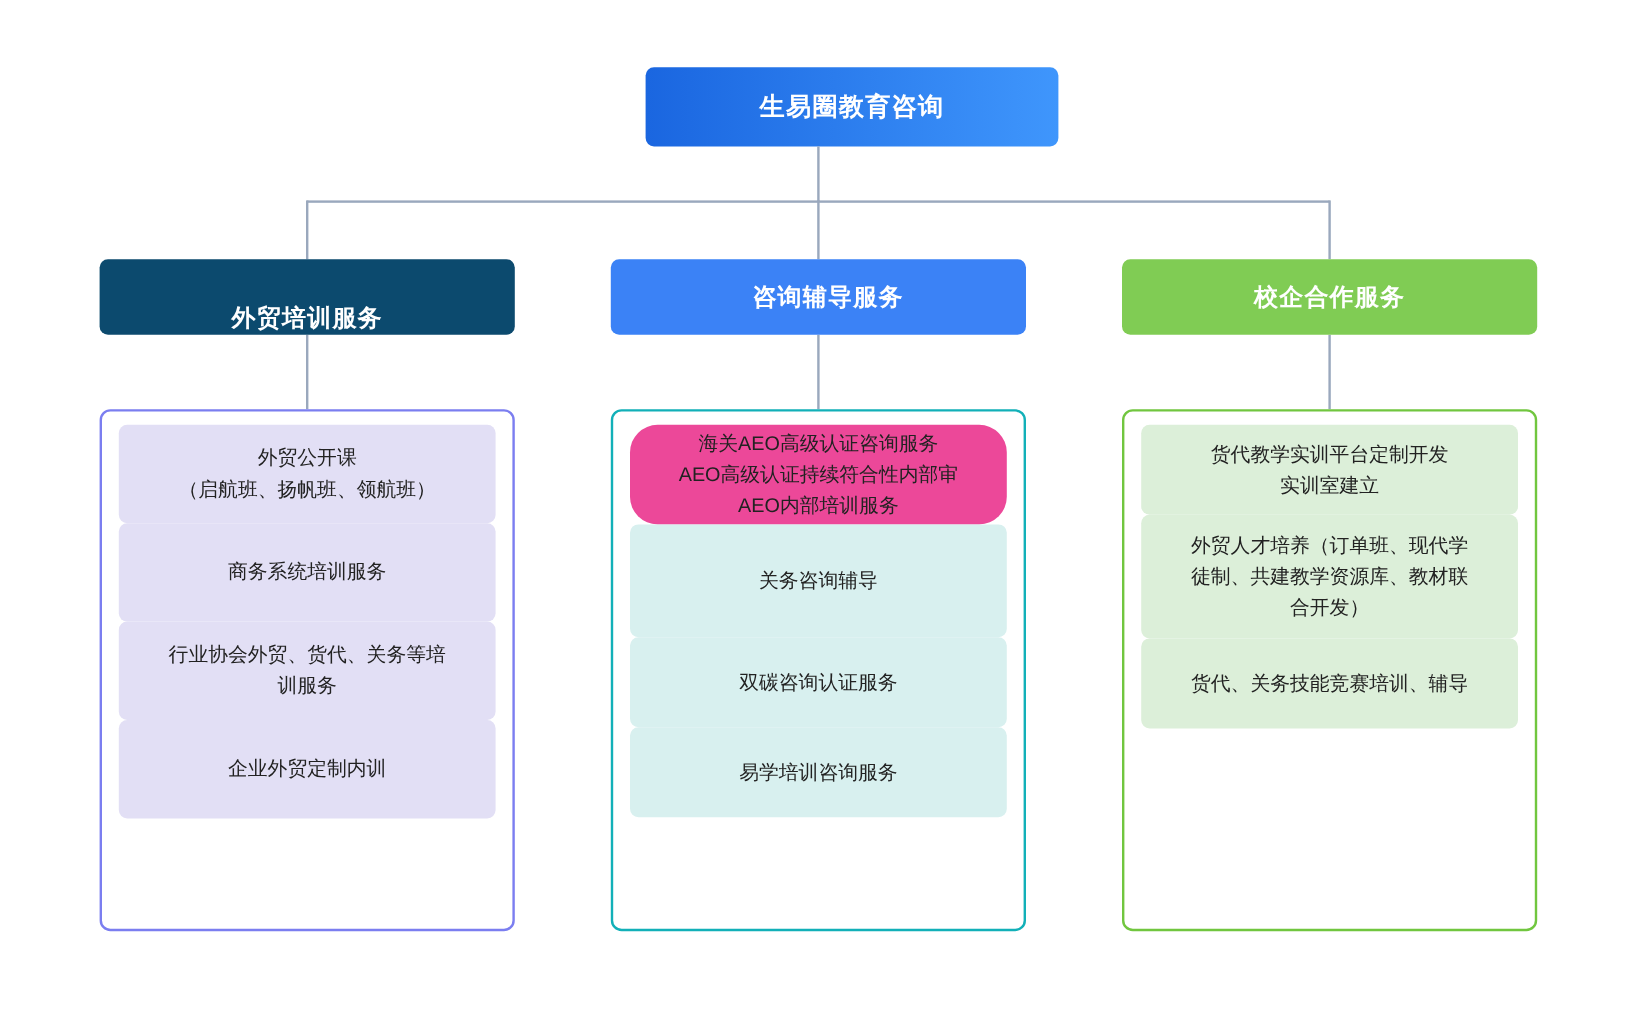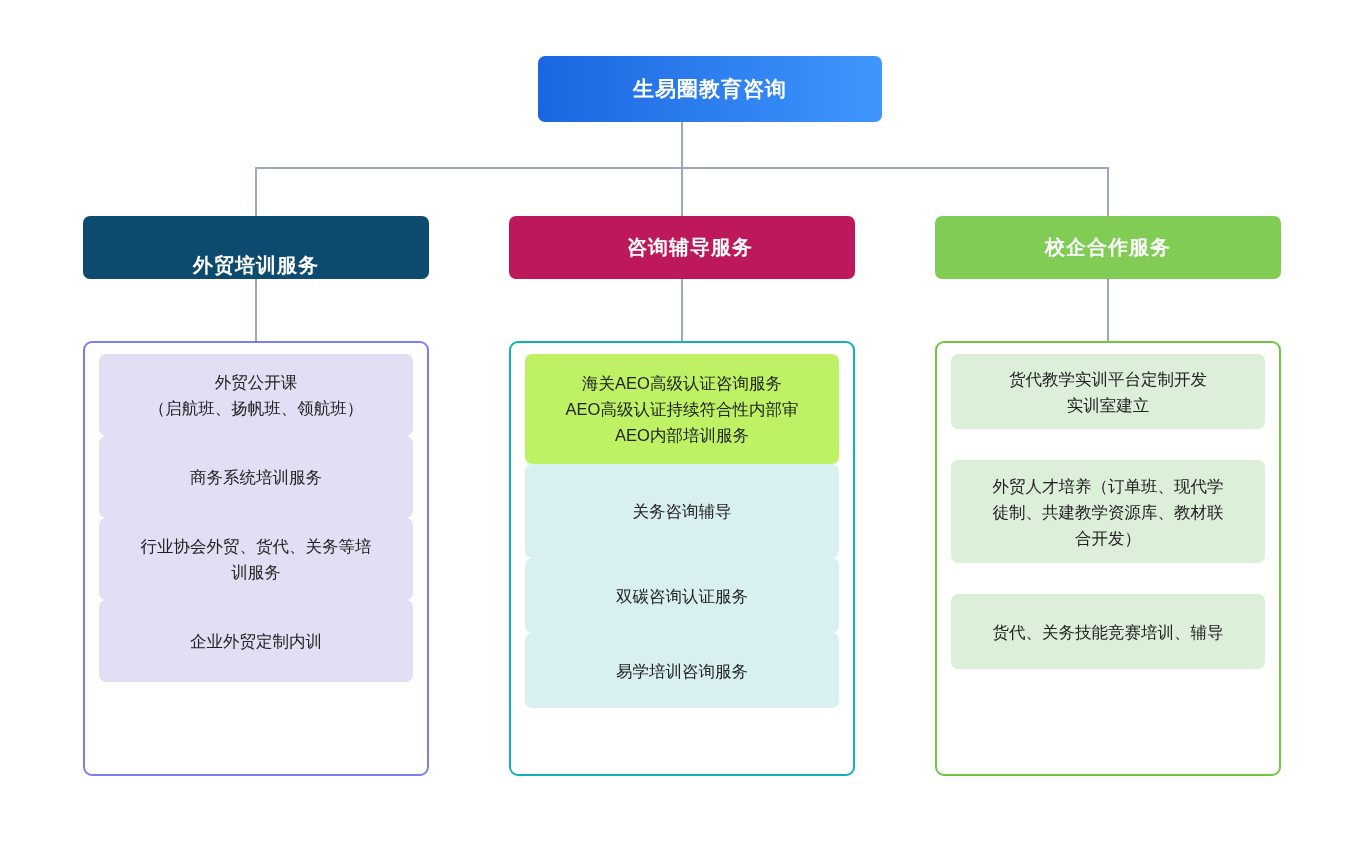--- a/index.html
+++ b/index.html
@@ -121,21 +121,21 @@
   .theme-purple .panel { border-color: #7b7ef0; }
   .theme-purple .leaf { background: #e2dff5; }
 
   
   .theme-teal .cat-header { background: #20b2b8; }
   .theme-teal .panel { border-color: #12b0b8; }
   .theme-teal .leaf { background: #d8f0ef; }
 
   
   .theme-green .cat-header { background: #80cc54; }
-  .theme-green .panel { border-color: #71c63f; gap: 31px; }
+  .theme-green .panel { border-color: #71c63f; }
   .theme-green .leaf { background: #dcefd9; }
 </style>
 </head>
 <body>
 
 <div class="canvas">
 
   <div class="root-node" style="background: linear-gradient(90deg, rgb(26, 102, 224) 0%, rgb(63, 150, 252) 100%); margin-left: 28px;">
     <span>生易圈教育咨询</span>
   </div>
@@ -163,25 +163,25 @@
       <div class="leaf" style="height: 82px; background: rgb(226, 223, 245);">
         <span>行业协会外贸、货代、关务等培<br>训服务</span>
       </div>
       <div class="leaf" style="height: 82px; background: rgb(226, 223, 245);">
         <span>企业外贸定制内训</span>
       </div>
     </div>
   </div>
 
   <div class="column col-2 theme-teal">
-    <div class="cat-header" style="background: #be185d; padding-left: 16px;">
+    <div class="cat-header" style="background: #3b82f6; padding-left: 16px;">
       <span>咨询辅导服务</span>
     </div>
     <div class="panel" style="border-color: rgb(18, 176, 184);">
-      <div class="leaf" style="height: 110px; background: #bef264;">
+      <div class="leaf" style="height: 83px; background: #ec4899; border-radius: 23px;">
         <span>海关AEO高级认证咨询服务<br>AEO高级认证持续符合性内部审<br>AEO内部培训服务</span>
       </div>
       <div class="leaf" style="height: 94px; background: rgb(216, 240, 239);">
         <span>关务咨询辅导</span>
       </div>
       <div class="leaf" style="height: 75px; background: rgb(216, 240, 239);">
         <span>双碳咨询认证服务</span>
       </div>
       <div class="leaf" style="height: 75px; background: rgb(216, 240, 239);">
         <span>易学培训咨询服务</span>

